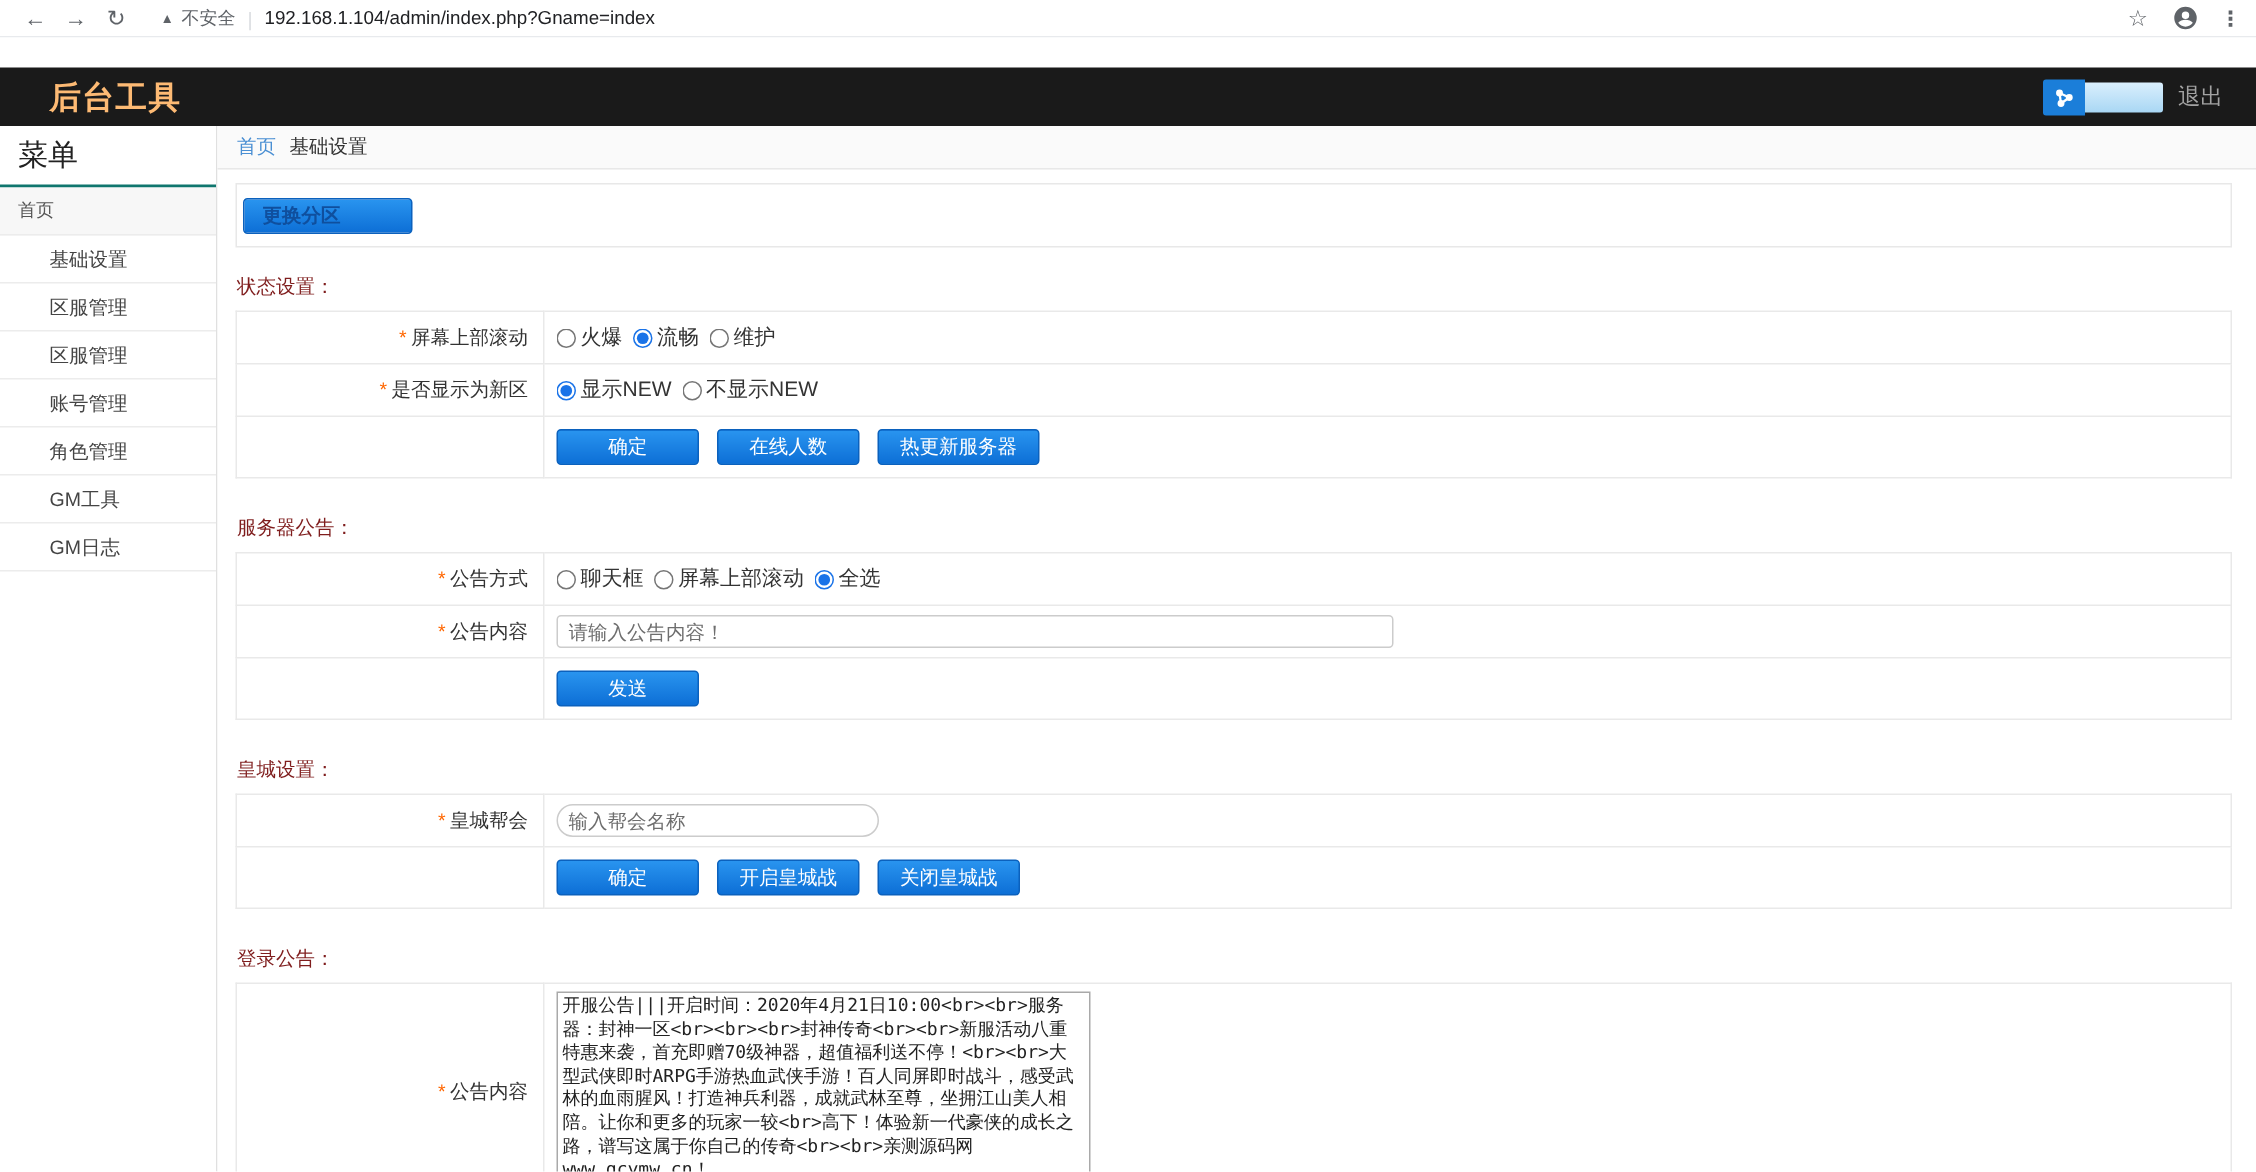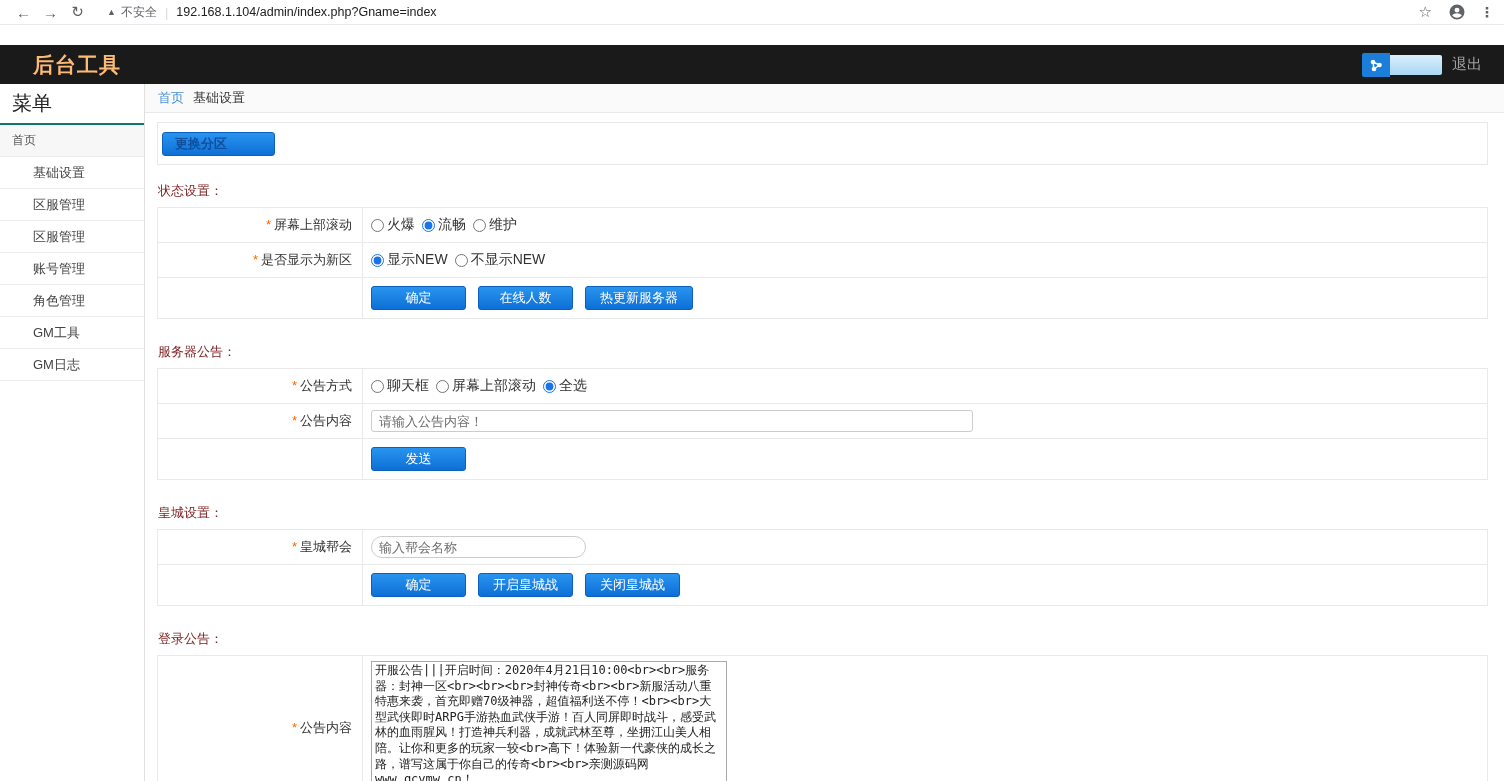--- a/index.html
+++ b/index.html
@@ -59,21 +59,21 @@
     vertical-align:middle; }
   .req { color:#f60; margin-right:3px; }
   td.val { padding:5px 8px; }
   .radios { display:flex; align-items:center; }
   .radio-opt { display:flex; align-items:center; margin-right:7px; font-size:14px; color:#333;
     cursor:pointer; }
   .radio-opt input { width:13px; height:13px; accent-color:#1a73e8; margin:0 3px 0 0; cursor:pointer; }
   .btnrow { display:flex; gap:12px; padding:3px 0; }
   .txt-input { height:22px; border:1px solid #ccc; border-radius:3px; padding:0 7px; font-size:13px;
     font-family:inherit; color:#333; }
-  .txt-input.wide { width:602px; }
+  .txt-input.wide { width:558px; }
   .txt-input.guild { width:215px; border-radius:11px; }
   ::placeholder { color:#6e6e6e; opacity:1; }
   .notice-ta { width:356px; height:133px; border:1px solid #a9a9a9; color:#222;
     font-family:"DejaVu Sans Mono",monospace; font-size:12px; line-height:1.3; padding:1px 3px;
     resize:both; display:block; }
 </style>
 </head>
 <body>
 
 <div class="browser-bar">

